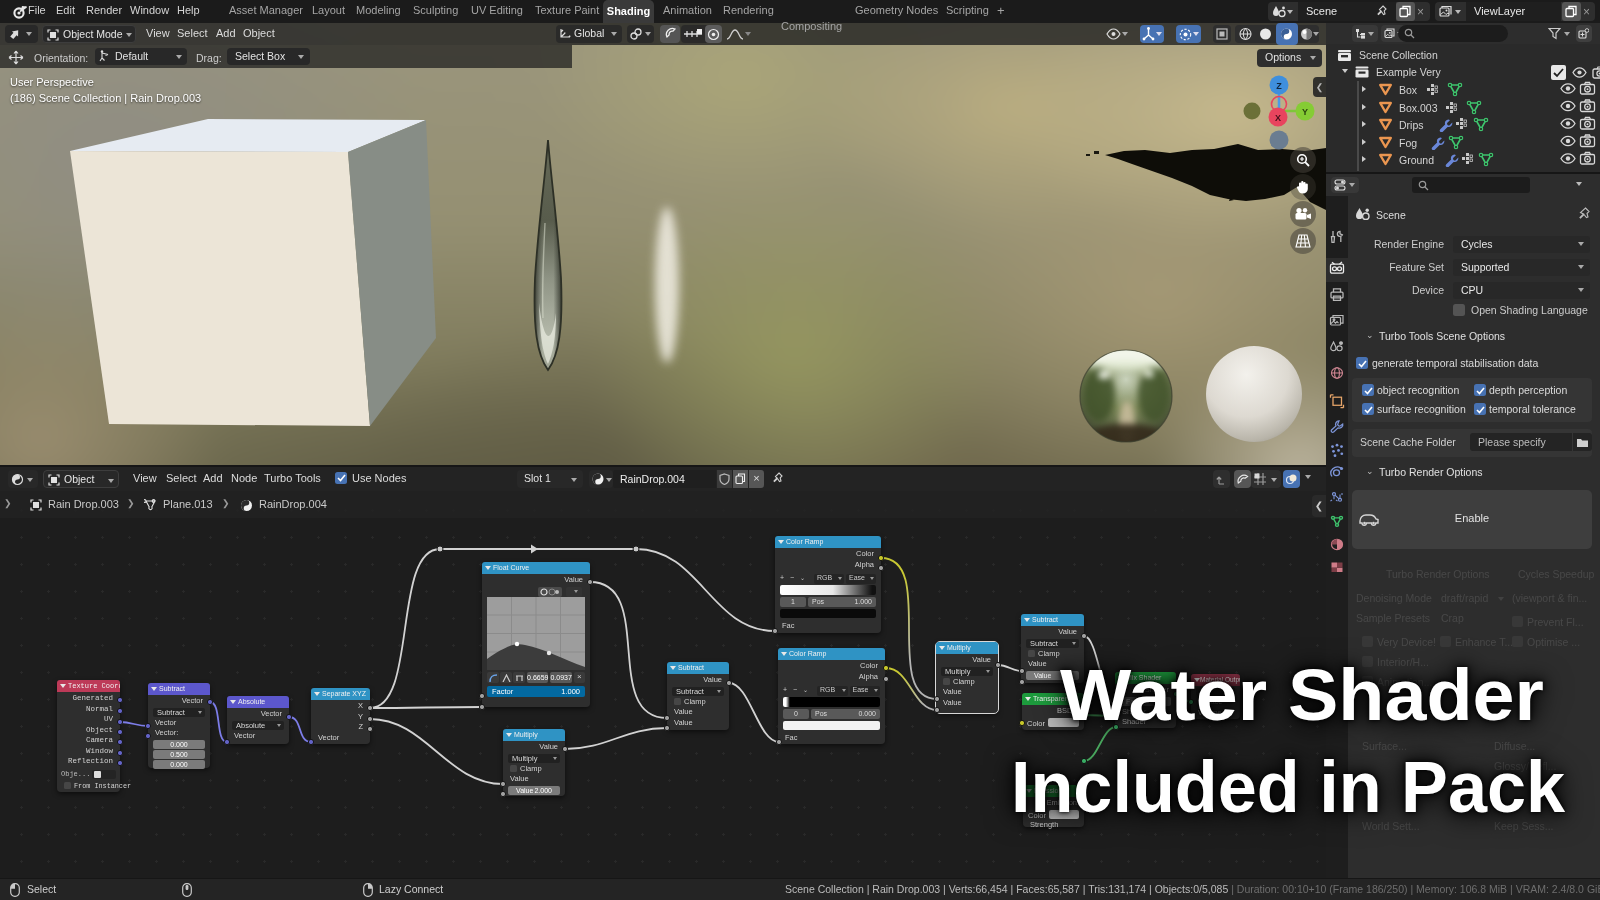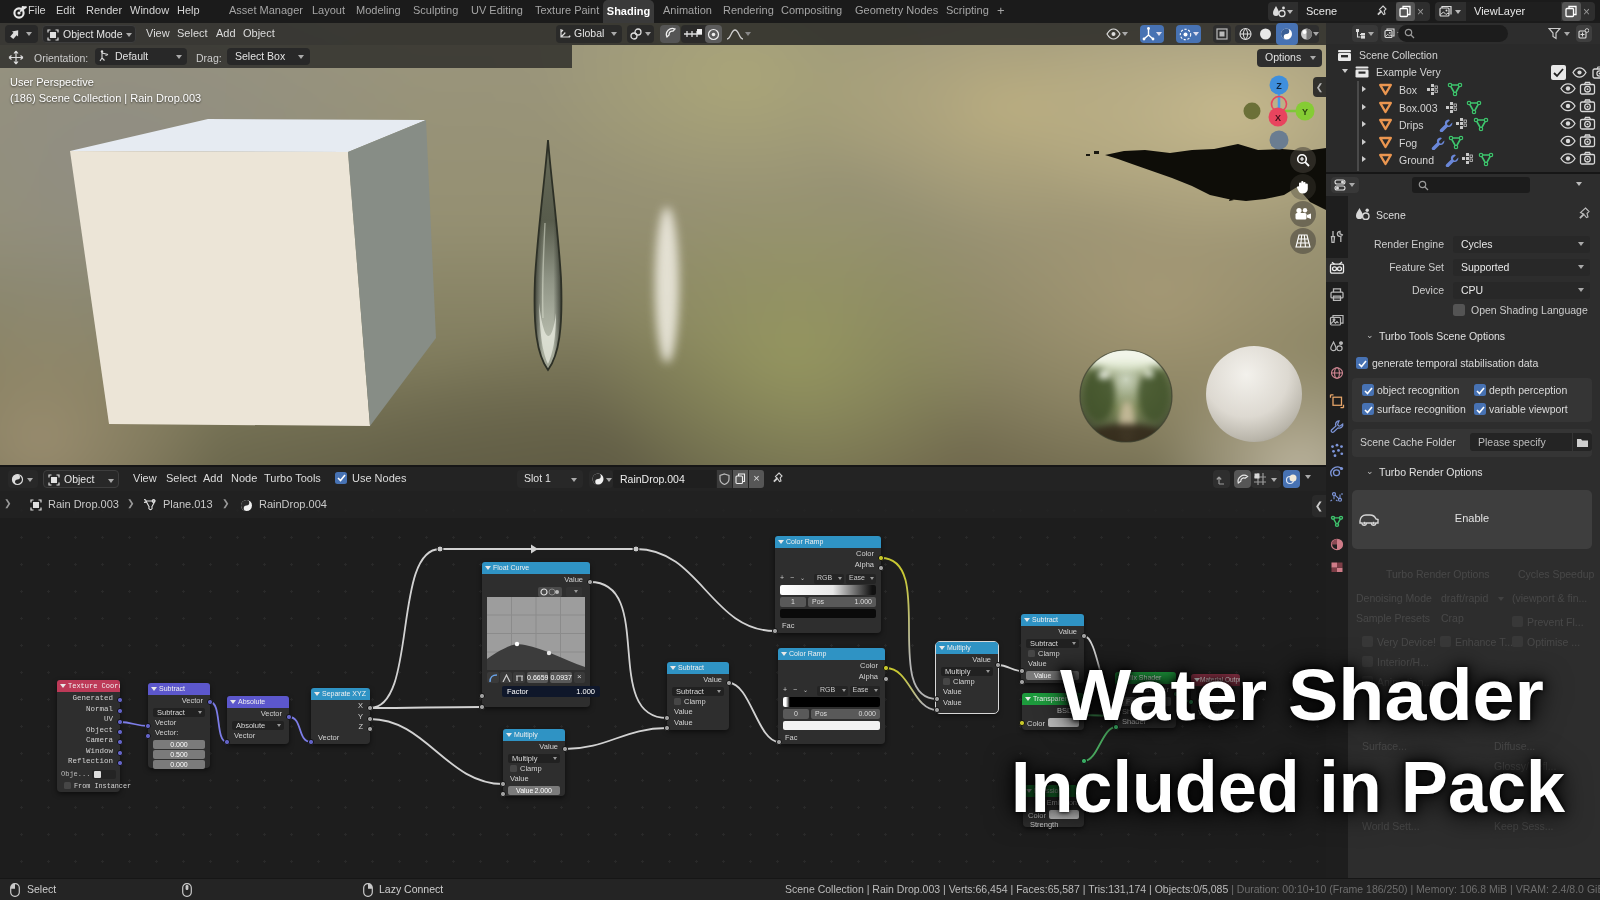--- a/index.html
+++ b/index.html
@@ -521,21 +521,21 @@
         </span>
       <span style="width:13px;background:#3a3a3a;border-radius:2px;margin-right:2px;position:relative;">
           <svg class="abs" style="left:2px;top:1.5px" width="9" height="8" viewBox="0 0 9 8">
             <path d="M1,2 L8,2 M2,2 L2,7 M7,2 L7,7" stroke="#ccc" fill="none" stroke-width="1.2"></path>
           </svg>
         </span>
       <span style="flex:1;background:#595959;border-radius:2px;margin-right:2px;color:#fff;font-size:7px;text-align:center;line-height:11px;">0.6659</span>
       <span style="flex:1;background:#595959;border-radius:2px;margin-right:2px;color:#fff;font-size:7px;text-align:center;line-height:11px;">0.0937</span>
       <span style="width:12px;background:#3a3a3a;border-radius:2px;color:#ccc;font-size:8px;text-align:center;line-height:10px;">×</span>
     </div>
-    <div style="position:absolute;left:20px;top:124px;width:98px;height:11px;background:#0f172a;border-radius:2px;color:#fff;font-size:7.5px;line-height:11px;">
+    <div style="position:absolute;left:5px;top:124px;width:98px;height:11px;background:#0369a1;border-radius:2px;color:#fff;font-size:7.5px;line-height:11px;">
       <span style="margin-left:5px;">Factor</span><span style="position:absolute;right:5px;">1.000</span>
     </div>
     <div class="ri" style="margin-top:4px;">Value</div>
   </div>
 
   <div class="node" style="left:503px;top:262px;width:62px;height:67px;">
     <div class="nh cyan">Multiply</div>
     <div class="ro" style="margin-top:1px;">Value</div>
     <div class="dd">Multiply</div>
     <div class="ri"><span class="cb"></span>Clamp</div>
@@ -711,21 +711,21 @@
   <div class="menu" style="left:177px;">Help</div>
   <div class="tab" style="left:229px;">Asset Manager</div>
   <div class="tab" style="left:312px;">Layout</div>
   <div class="tab" style="left:356px;">Modeling</div>
   <div class="tab" style="left:413px;">Sculpting</div>
   <div class="tab" style="left:471px;">UV Editing</div>
   <div class="tab" style="left:535px;">Texture Paint</div>
   <div class="tabactive" style="left:603px;width:51px;">Shading</div>
   <div class="tab" style="left:663px;">Animation</div>
   <div class="tab" style="left:723px;">Rendering</div>
-  <div class="tab" style="left:781px;">Compositing</div>
+  <div class="tab" style="left:781px;margin-top:16px;">Compositing</div>
   <div class="tab" style="left:855px;">Geometry Nodes</div>
   <div class="tab" style="left:946px;">Scripting</div>
   <div class="tab" style="left:997px;font-size:13px;top:3px;">+</div>
 
   <div class="abs" style="left:1268px;top:2px;width:162px;height:19px;background:#2e2e2e;border-radius:4px;">
     <svg class="abs" style="left:4px;top:3px;" width="14" height="13" viewBox="0 0 14 13">
       <path d="M4,1 C5.5,4 7,5.5 7,8 a3,3 0 1 1 -6,0 C1,5.5 2.5,4 4,1 Z" fill="#ddd"></path>
       <circle cx="10" cy="8.5" r="3" fill="none" stroke="#ddd" stroke-width="1.3"></circle>
       <circle cx="11.5" cy="3" r="1.4" fill="#ddd"></circle>
     </svg>
@@ -1131,21 +1131,21 @@
   <div class="abs" style="left:163px;top:210px;color:#dcdcdc;">depth perception</div>
   <div class="abs" style="left:36px;top:229px;width:12px;height:12px;background:#4772b3;border-radius:2.5px;"></div>
   <svg class="abs" style="left:38px;top:232px;" width="9" height="8" viewBox="0 0 9 8">
       <path d="M1,4 L3.5,6.5 L8,1" stroke="#fff" stroke-width="1.6" fill="none"></path>
     </svg>
   <div class="abs" style="left:51px;top:229px;color:#dcdcdc;">surface recognition</div>
   <div class="abs" style="left:148px;top:229px;width:12px;height:12px;background:#4772b3;border-radius:2.5px;"></div>
   <svg class="abs" style="left:150px;top:232px;" width="9" height="8" viewBox="0 0 9 8">
       <path d="M1,4 L3.5,6.5 L8,1" stroke="#fff" stroke-width="1.6" fill="none"></path>
     </svg>
-  <div class="abs" style="left:163px;top:229px;color:#dcdcdc;">variable viewport</div>
+  <div class="abs" style="left:163px;top:229px;color:#dcdcdc;">temporal tolerance</div>
 
   <div class="abs" style="left:26px;top:255px;width:240px;height:28px;background:#353535;border-radius:4px;"></div>
   <div class="abs" style="left:34px;top:262px;color:#cfcfcf;">Scene Cache Folder</div>
   <div class="abs" style="left:144px;top:259px;width:102px;height:18px;background:#242424;border-radius:3px 0 0 3px;color:#bdbdbd;line-height:18px;"><span style="margin-left:8px;">Please specify</span></div>
   <div class="abs" style="left:247px;top:259px;width:19px;height:18px;background:#242424;border-radius:0 3px 3px 0;"></div>
   <svg class="abs" style="left:250px;top:263px;" width="13" height="11" viewBox="0 0 13 11">
       <path d="M1,2 h4 l1.2,1.5 H12 V10 H1 Z" fill="#cfcfcf"></path>
     </svg>
 
   <div class="abs" style="left:40px;top:292px;color:#bbb;font-size:9px;">⌄</div>

